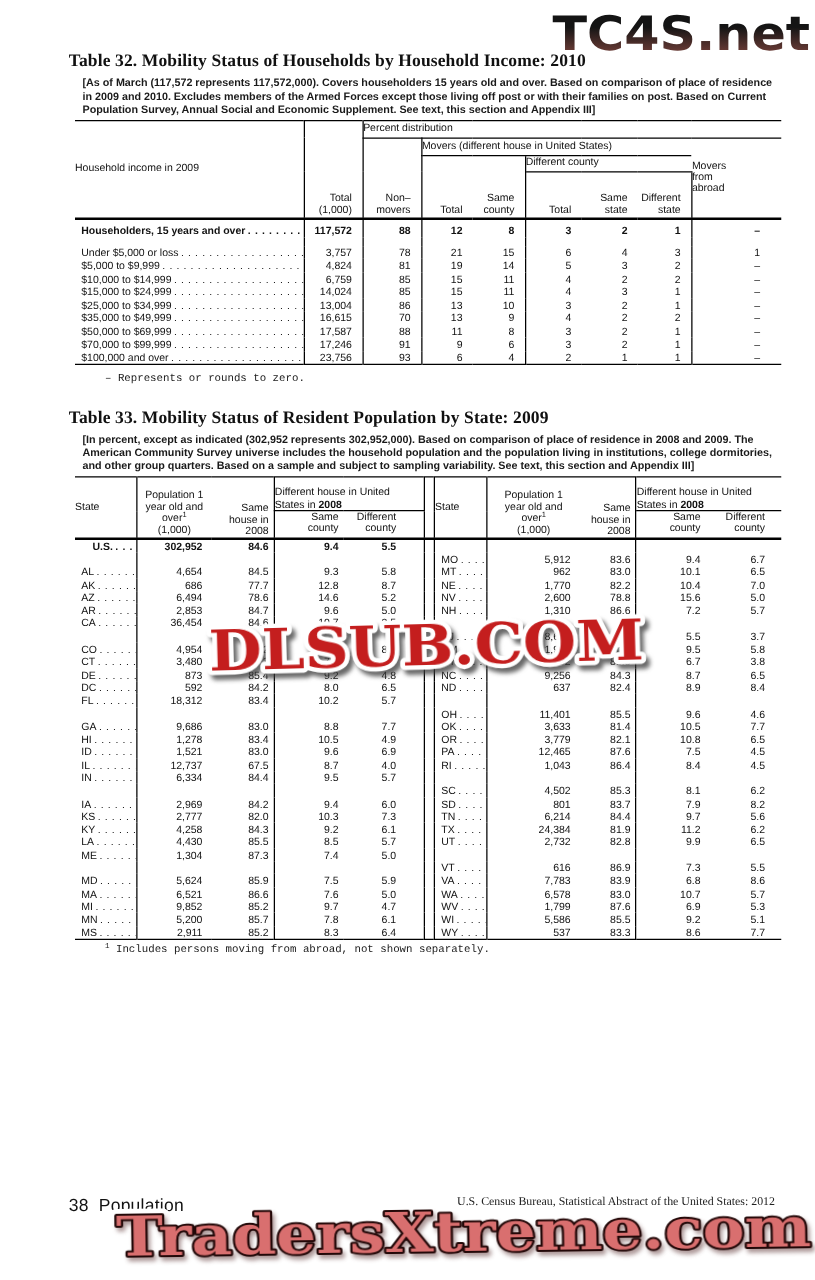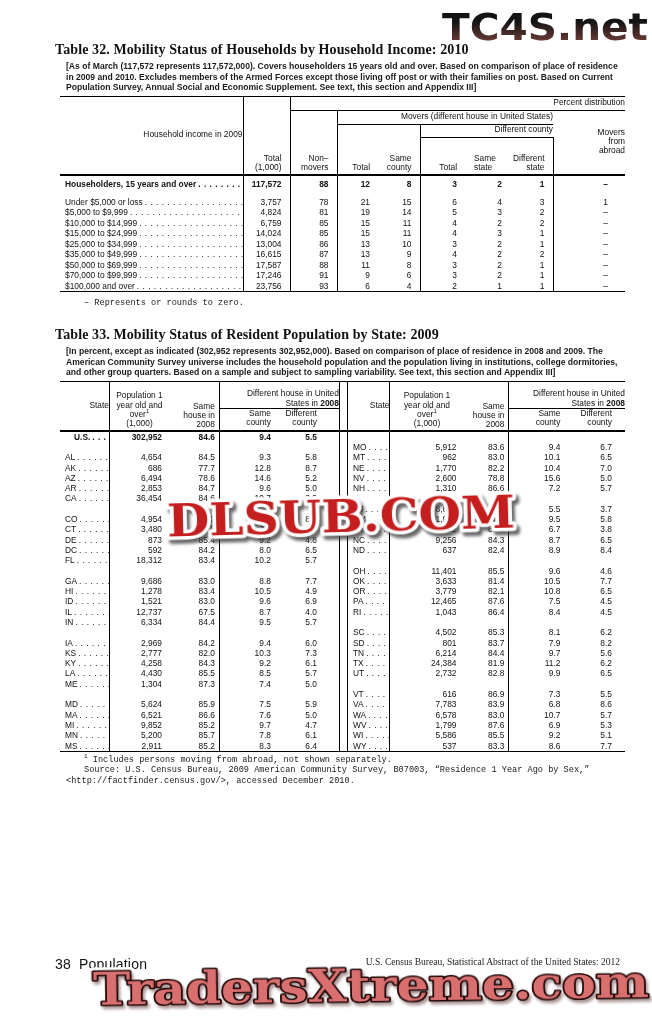--- a/index.html
+++ b/index.html
@@ -35,21 +35,21 @@
   thead { border-bottom: 2px solid #000; }
   th, td {
     font-size: 8.4px; line-height: 10.3px;
     font-weight: normal;
     padding: 0; overflow: hidden; white-space: nowrap;
     vertical-align: bottom;
   }
   th { line-height: 9.3px; }
   .br { border-right: 1px solid #000; }
   .bb { border-bottom: 1px solid #000; }
-  .ctr { text-align: right; }
+  .ctr { text-align: left; }
   .rt  { text-align: right; }
   .mid { vertical-align: middle; }
   .narrow { display:inline-block; white-space:normal; }
 
   
   #t32 { margin-bottom: 6px; }
   #t32 thead th { padding-bottom: 2px; }
   #t32 .h1 th { height: 14px; }
   #t32 .h2 th { height: 14px; }
   #t32 .h3 th { height: 13px; }
@@ -129,21 +129,21 @@
           <th colspan="5" class="bb ctr"><span>Movers (different house in United States)</span></th>
           <th rowspan="3" class="ctr mid"><span class="narrow" style="max-width:40px">Movers from abroad</span></th>
         </tr>
         <tr class="h3">
           <th rowspan="2" class="rt pr"><span>Total</span></th>
           <th rowspan="2" class="br rt pr"><span class="narrow" style="max-width:32px;text-align:right">Same county</span></th>
           <th colspan="3" class="bb ctr"><span>Different county</span></th>
         </tr>
         <tr class="h4">
           <th class="rt pr"><span>Total</span></th>
-          <th class="rt pr"><span class="narrow" style="max-width:28px;text-align:left">Same state</span></th>
+          <th class="rt pr"><span class="narrow" style="max-width:28px;text-align:right">Same state</span></th>
           <th class="br rt pr"><span class="narrow" style="max-width:34px;text-align:right">Different state</span></th>
         </tr>
       </thead>
       <tbody id="t32-body">
           <tr class="bold">
             <td class="stub br">
               <div class="lblwrap">
                 <span class="lbl">Householders, 15 years and over</span>
                 <span class="leader">. . . . . . . . . . . . . . . . . . . . . . . . . . . . . . . . . . . . . . . . . . . . . . . . . . . . . . . . . . . .</span>
               </div>
@@ -249,21 +249,21 @@
             <td class="n ab">–</td>
           </tr>
           <tr>
             <td class="stub br">
               <div class="lblwrap">
                 <span class="lbl">$35,000 to $49,999</span>
                 <span class="leader">. . . . . . . . . . . . . . . . . . . . . . . . . . . . . . . . . . . . . . . . . . . . . . . . . . . . . . . . . . . .</span>
               </div>
             </td>
             <td class="n br">16,615</td>
-            <td class="n br">87</td>
+            <td class="n br">70</td>
             <td class="n">13</td>
             <td class="n br">9</td>
             <td class="n">4</td>
             <td class="n">2</td>
             <td class="n br">2</td>
             <td class="n ab">–</td>
           </tr>
           <tr>
             <td class="stub br">
               <div class="lblwrap">
@@ -1025,21 +1025,20 @@
             <td class="nm pop R">537</td>
             <td class="nm hs br R">83.3</td>
             <td class="nm sc R">8.6</td>
             <td class="nm dc R">7.7</td>
           </tr>
         </tbody>
     </table>
 
     <div class="fnblock">
       <p><sup style="font-size:6px">1</sup><span> Includes persons moving from abroad, not shown separately.</span></p>
-      <p>Source: U.S. Census Bureau, 2009 American Community Survey, B07003, “Residence 1 Year Ago by Sex,” &lt;http://factfinder.census.gov/&gt;, accessed December 2010.</p>
     </div>
   </div>
 
   <div id="footer-left">
     <span>38</span><span class="sp"></span><span>Population</span>
   </div>
   <div id="footer-credit">U.S. Census Bureau, Statistical Abstract of the United States: 2012</div>
 
   <svg class="wm" width="214" height="48" style="top:2px;right:0;">
     <defs>

